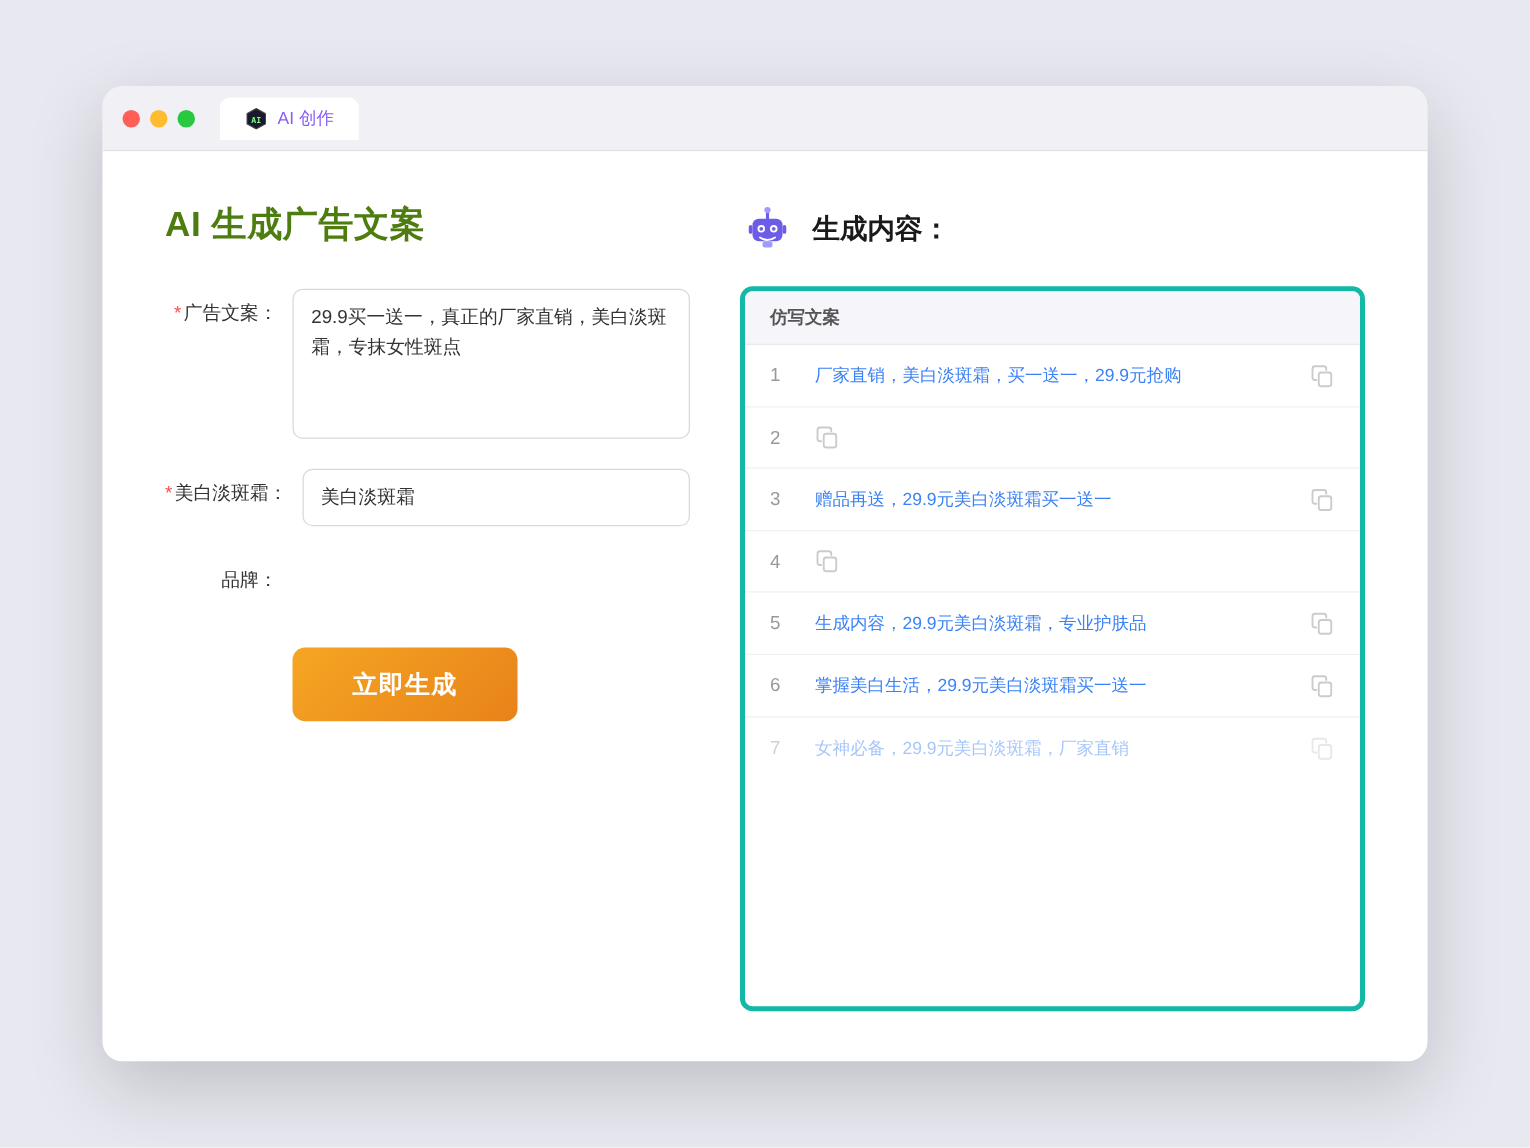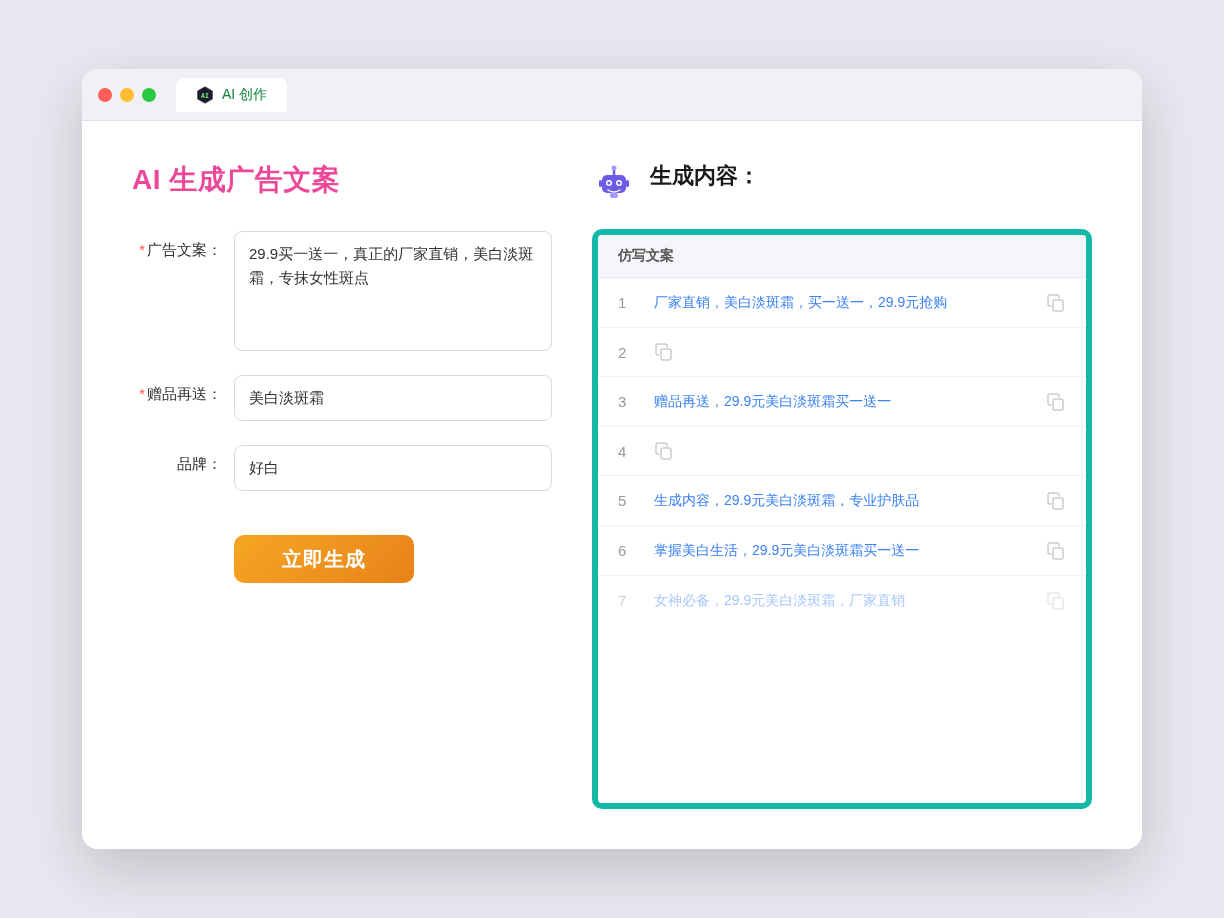--- a/index.html
+++ b/index.html
@@ -51,21 +51,21 @@
     .traffic-light.green { background: #28c840; }
 
     .browser-tab {
       background: #ffffff;
       border-radius: 8px 8px 0 0;
       padding: 8px 20px;
       display: flex;
       align-items: center;
       gap: 8px;
       font-size: 14px;
-      color: #15803d;
+      color: #8b5cf6;
     }
 
     .ai-icon-inner {
       width: 18px;
       height: 18px;
     }
 
     .browser-content {
       flex: 1;
       background: #ffffff;
@@ -79,21 +79,21 @@
     .left-panel {
       flex: 0 0 420px;
       display: flex;
       flex-direction: column;
       gap: 0;
     }
 
     .page-title {
       font-size: 28px;
       font-weight: 700;
-      color: #ec4899;
+      color: #4d7c0f;
       margin-bottom: 32px;
       letter-spacing: 0.5px;
     }
 
     .form-group {
       display: flex;
       align-items: flex-start;
       margin-bottom: 24px;
       gap: 12px;
     }
@@ -127,60 +127,60 @@
     }
 
     textarea.form-input {
       height: 120px;
     }
 
     .generate-btn {
       margin-top: 20px;
       margin-left: 102px;
       width: 180px;
-      height: 48px;
+      height: 59px;
       background: linear-gradient(135deg, #f5a623, #e8821a);
       border: none;
       border-radius: 10px;
       color: #fff;
       font-size: 20px;
       font-weight: 600;
       cursor: pointer;
       letter-spacing: 1px;
       font-family: inherit;
     }
 
     
     .right-panel {
       flex: 1;
       display: flex;
       flex-direction: column;
     }
 
     .right-header {
       display: flex;
-      align-items: flex-start;
+      align-items: center;
       gap: 14px;
       margin-bottom: 24px;
     }
 
     .robot-icon {
       width: 44px;
       height: 44px;
     }
 
     .right-title {
       font-size: 22px;
       font-weight: 600;
       color: #1a1a1a;
     }
 
     .results-table {
       flex: 1;
-      border: 6px solid #14b8a6;
+      border: 4px solid #14b8a6;
       border-radius: 10px;
       overflow: hidden;
     }
 
     .results-header {
       background: #f5f5fa;
       padding: 12px 20px;
       font-size: 14px;
       font-weight: 600;
       color: #555;
@@ -252,28 +252,27 @@
 
       <div class="form-group">
         <label class="form-label">
           <span class="required-star">*</span><span>广告文案：</span>
         </label>
         <textarea class="form-input" style="">29.9买一送一，真正的厂家直销，美白淡斑霜，专抹女性斑点</textarea>
       </div>
 
       <div class="form-group">
         <label class="form-label">
-          <span class="required-star">*</span><span>赠品再送：</span>
+          <span class="required-star">*</span><span>美白淡斑霜：</span>
         </label>
         <input type="text" class="form-input" value="美白淡斑霜" style="">
       </div>
 
       <div class="form-group">
         <label class="form-label">品牌：</label>
-        <input type="text" class="form-input" value="好白" style="">
       </div>
 
       <button class="generate-btn">立即生成</button>
     </div>
 
     <div class="right-panel">
       <div class="right-header">
 
         <svg class="robot-icon" viewBox="0 0 44 44" fill="none" xmlns="http://www.w3.org/2000/svg">
 

